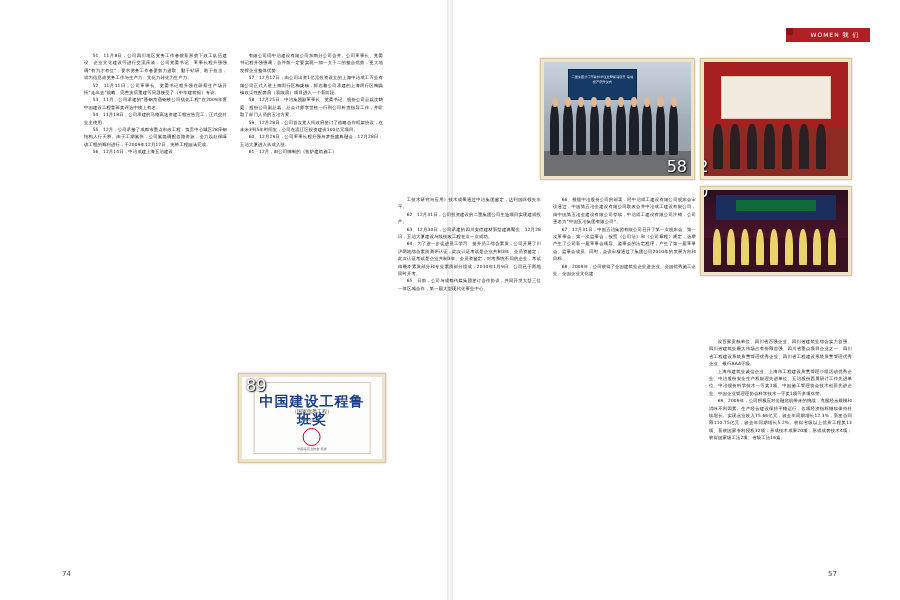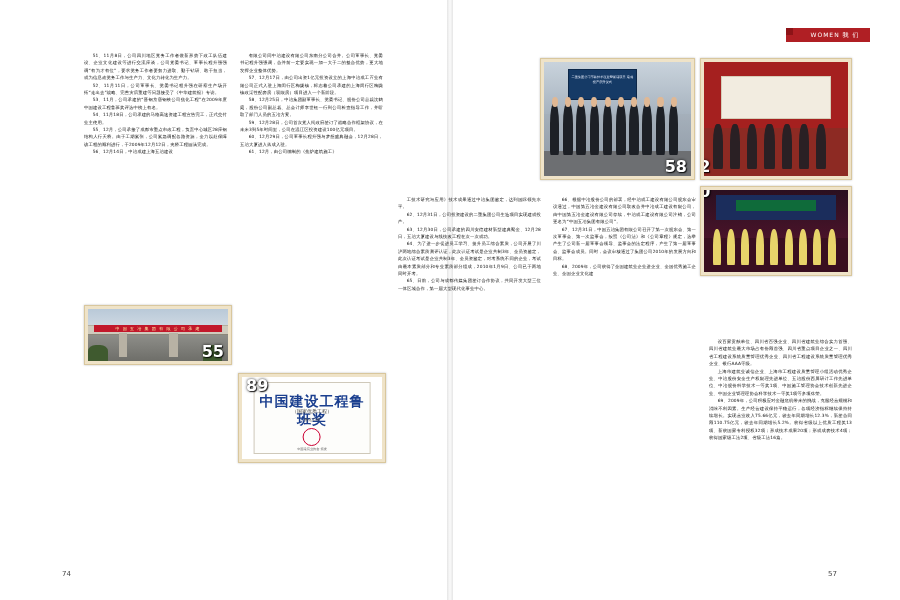--- a/index.html
+++ b/index.html
@@ -45,21 +45,21 @@
     background:#efe3c8;
     padding:3px;
     box-sizing:border-box;
     border:1px solid #d9c79d;
     box-shadow:0 0 2px rgba(0,0,0,0.25);
   }
   .photo{width:100%;height:100%;position:relative;overflow:hidden;}
   .num{
     position:absolute;
     font-size:16px;
-    font-weight:bold;
+    font-weight:normal;
     color:#ffffff;
     text-shadow:0 0 3px rgba(0,0,0,0.85),1px 1px 1px rgba(0,0,0,0.8);
     line-height:1;
   }
 
   
   #ph55{left:84px;top:305px;width:148px;height:60px;}
   #ph54{left:238px;top:305px;width:148px;height:60px;}
   #ph52{left:84px;top:373px;width:148px;height:90px;}
   #ph53{left:238px;top:373px;width:148px;height:90px;}
@@ -169,33 +169,20 @@
 
   <div class="col" id="l-col2">
     <p>有限公司同中冶建设有限公司东南分公司合并。公司董事长、党委书记程升强强调，合并前一定要实现一加一大于二的整合优势，更大地发挥企业整体优势。</p>
     <p>57、12月17日，由公司出资1亿元投资设立的上海中冶成工置业有限公司正式入驻上海闵行区梅陇镇，标志着公司承建的上海闵行区梅陇镇政策性配套房（双限房）项目进入一个新阶段。</p>
     <p>58、12月25日，中冶集团副董事长、党委书记、股份公司总裁沈鹤庭，股份公司副总裁、总会计师李世钰一行到公司检查指导工作，并听取了部门人员的五冶方案。</p>
     <p>59、12月28日，公司首次党人民政府签订了战略合作框架协议，在未来3到5年时间里，公司在温江区投资建设100亿元项目。</p>
     <p>60、12月29日，公司董事长程升强与梦想盛典融会，12月28日，五冶大厦进入落成入驻。</p>
     <p>61、12月，由公司编制的《焦炉建筑施工》</p>
   </div>
 
-  <div class="frame" id="ph55">
-    <div class="photo">
-      <div class="sky p55-sky"></div>
-      <div class="ground p55-road"></div>
-      <div class="p55-deck"></div>
-      <div class="p55-banner">中 国 五 冶 集 团 有 限 公 司 承 建</div>
-      <div class="p55-pier" style="left:22%"></div>
-      <div class="p55-pier" style="left:58%"></div>
-      <div class="p55-tree" style="left:0%"></div>
-      <div class="p55-tree" style="left:82%"></div>
-      <div class="num" style="right:4px;bottom:1px;">55</div>
-    </div>
-  </div>
 
 
 
   <div class="frame" id="ph53">
     <div class="photo">
       <div class="p53-bg"></div>
       <div class="p53-plaque">
         <div class="p53-title">中国建设工程鲁班奖</div>
         <div class="p53-sub">（国家优质工程）</div>
         <div class="p53-sub2">焦化工程</div>

